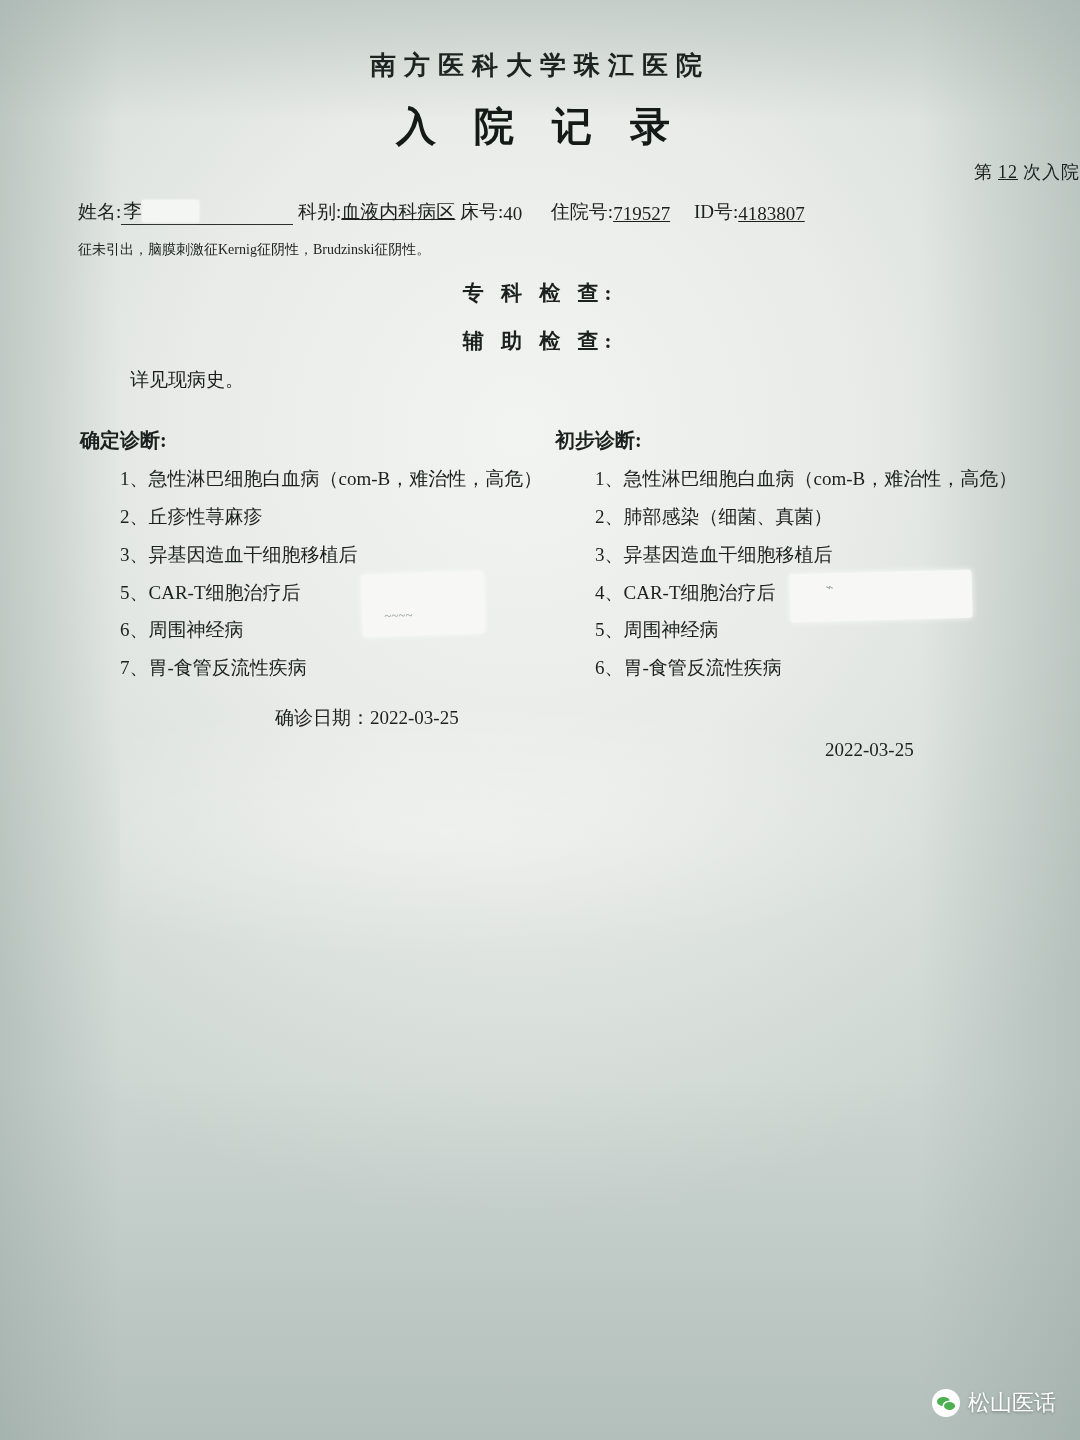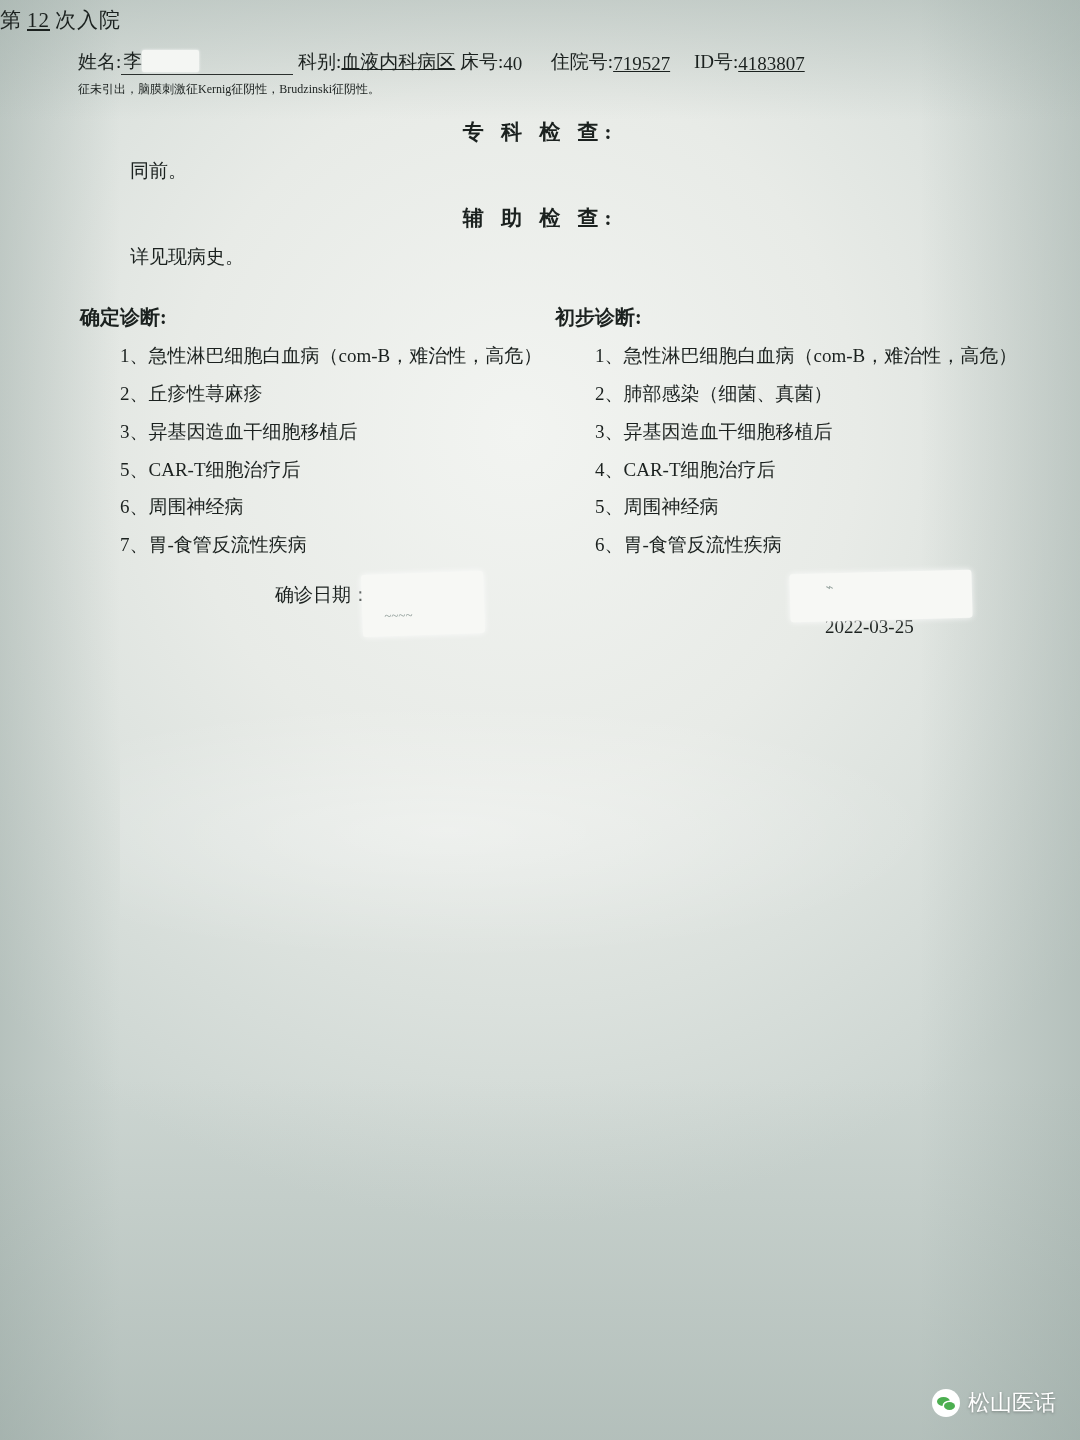--- a/index.html
+++ b/index.html
@@ -74,22 +74,22 @@
   }
   .doc-title {
     text-align: center;
     font-size: 40px;
     letter-spacing: 14px;
     font-weight: 700;
     margin-top: 16px;
     color: #141a18;
   }
   .visit-line {
-    text-align: left;
-    font-size: 21px;
+    text-align: right;
+    font-size: 18px;
     margin-top: 6px;
     letter-spacing: 1px;
   }
   .visit-line .num {
     text-decoration: underline;
     padding: 0 5px;
   }
 
   
   .id-row {
@@ -114,22 +114,22 @@
     display: inline-block;
     background: #f4f6f3;
     border-radius: 2px;
     box-shadow: 0 0 3px rgba(255,255,255,0.9);
   }
   .gap { display: inline-block; }
 
   
   .para {
     margin-left: 78px;
-    margin-top: 6px;
-    font-size: 12px;
+    margin-top: 16px;
+    font-size: 14px;
   }
   .section-h {
     text-align: center;
     font-size: 21px;
     letter-spacing: 6px;
     font-weight: 700;
     margin-top: 20px;
   }
   .indent {
     margin-left: 130px;
@@ -229,20 +229,22 @@
 
 <div class="photo">
   <div class="shade-a"></div>
   <div class="shade-b"></div>
   <div class="shade-c"></div>
   <div class="shade-d"></div>
   <div class="crease"></div>
 
   <div class="content">
 
+    <div class="hospital">南方医科大学珠江医院</div>
+    <div class="doc-title">入 院 记 录</div>
 
     <div class="visit-line">
       <span>第</span><span class="num">12</span><span>次入院</span>
     </div>
 
     <div class="id-row">
       <span>姓名:</span>
       <span class="name-val">
         <span>李</span><span class="redact">&nbsp;&nbsp;&nbsp;&nbsp;&nbsp;&nbsp;&nbsp;&nbsp;&nbsp;&nbsp;&nbsp;&nbsp;</span>
       </span>
@@ -256,21 +258,20 @@
       <span>住院号:</span>
       <span class="u-line">719527</span>
       <span class="gap">&nbsp;&nbsp;&nbsp;&nbsp;&nbsp;</span>
       <span>ID号:</span>
       <span class="u-line">4183807</span>
     </div>
 
     <div class="para">征未引出，脑膜刺激征Kernig征阴性，Brudzinski征阴性。</div>
 
     <div class="section-h">专 科 检 查:</div>
-    <div class="indent">同前。</div>
 
     <div class="section-h">辅 助 检 查:</div>
     <div class="indent">详见现病史。</div>
 
     <div class="dx-wrap">
 
       <div class="dx-col left">
         <div class="dx-head">确定诊断:</div>
         <div class="dx-item">1、急性淋巴细胞白血病（com-B，难治性，高危）</div>
         <div class="dx-item">2、丘疹性荨麻疹</div>

